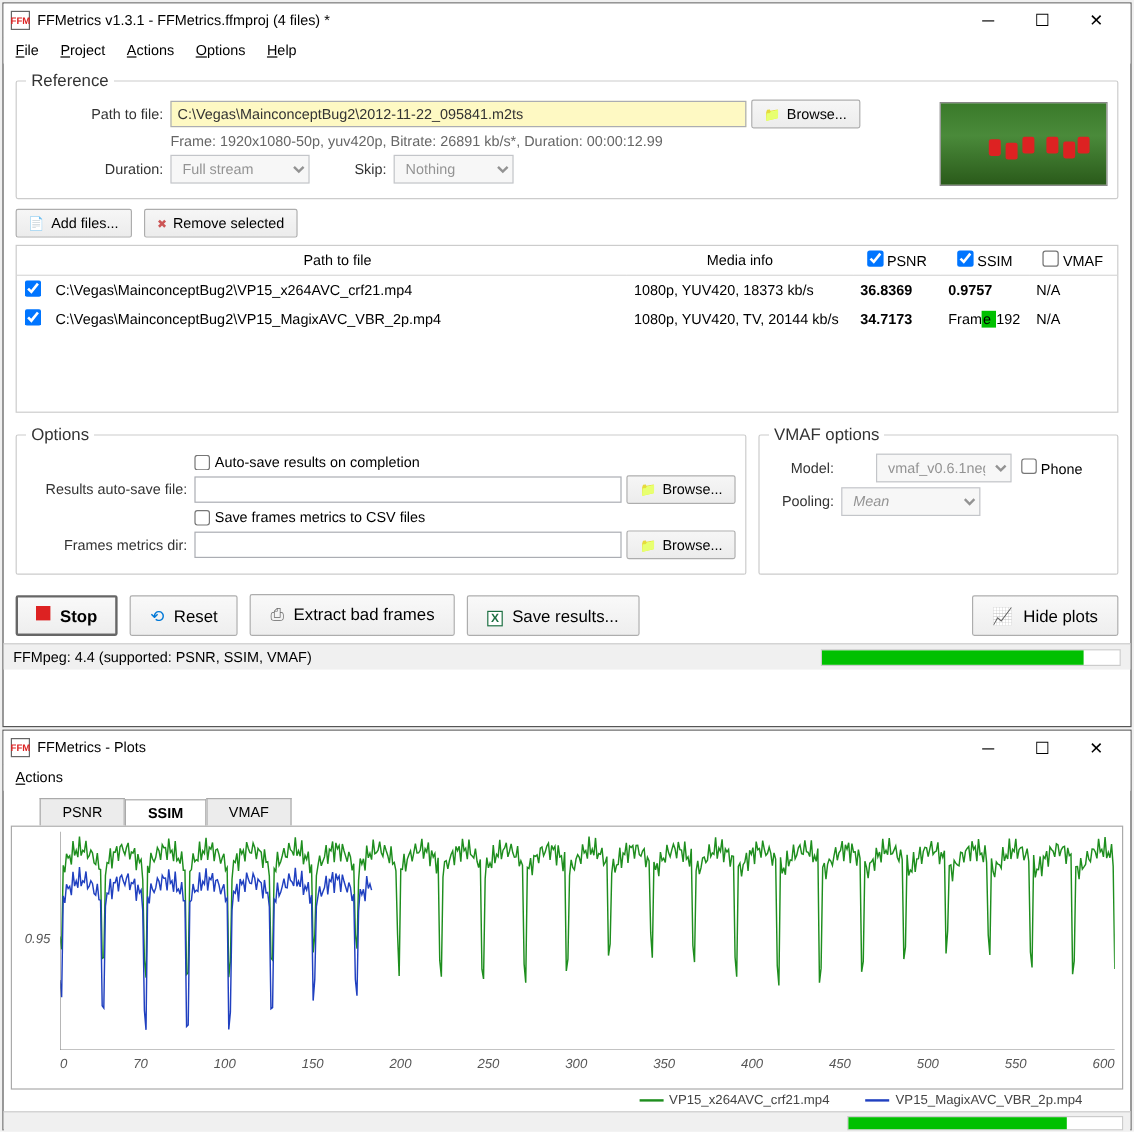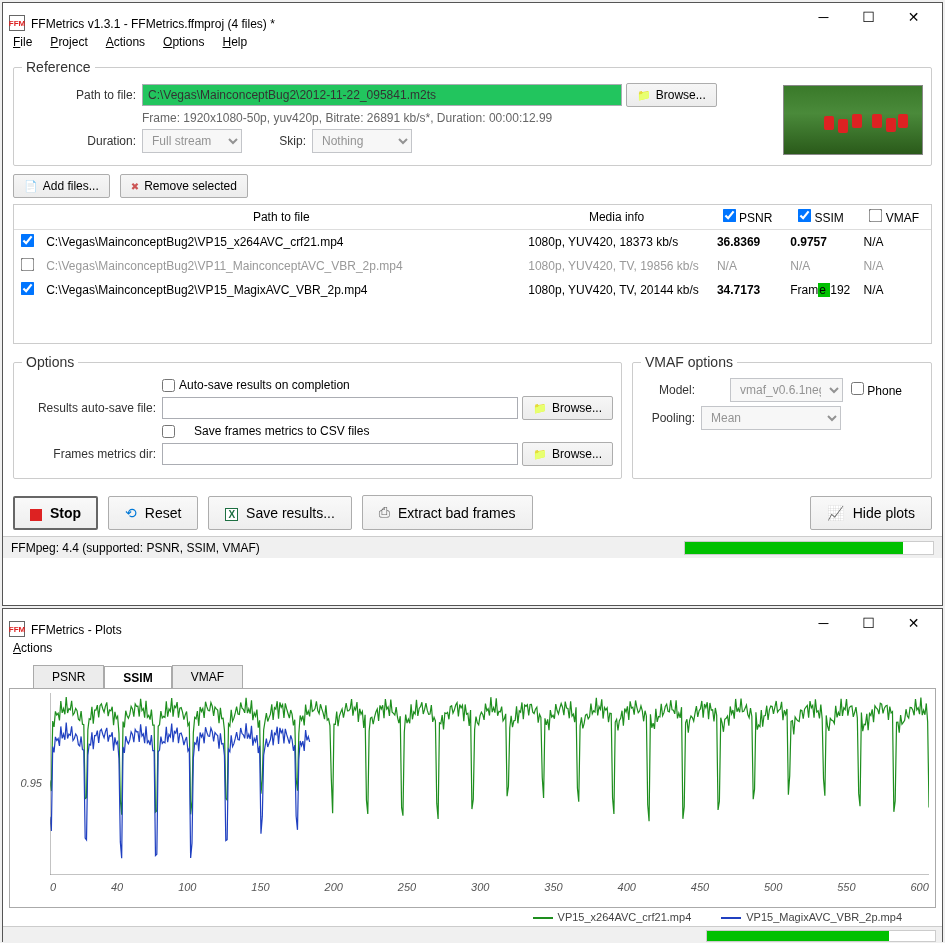--- a/index.html
+++ b/index.html
@@ -2,41 +2,41 @@
 <html><head>
 <meta charset="utf-8">
 <style>
 * { box-sizing: border-box; margin: 0; padding: 0; font-family: "Segoe UI", Tahoma, sans-serif; }
 body { background: #f0f0f0; width: 945px; height: 943px; font-size: 12px; }
 
 .window { background: #fff; border: 1px solid #555; }
 .win-main { width: 941px; height: 604px; margin: 2px; }
 .win-plots { width: 941px; height: 334px; margin: 2px; }
 
-.titlebar { background: #fff; color: #000; height: 28px; display: flex; align-items: flex-end; padding: 0 6px; }
+.titlebar { background: #fff; color: #000; height: 28px; display: flex; align-items: center; padding: 0 6px; }
 .titlebar .app-icon { width: 16px; height: 16px; background: #fff; border:1px solid #666; display:inline-flex;align-items:center;justify-content:center;font-size:8px;color:#d22;font-weight:bold; margin-right:6px; }
 .titlebar .title { flex: 1; font-size: 12px; }
 .titlebar .controls { display: flex; }
 .titlebar .controls div { width: 45px; height: 28px; display:flex;align-items:center;justify-content:center;font-size:14px;cursor:pointer; }
 
 .menubar { background:#fff; height:22px; display:flex; align-items:center; padding:0 10px; gap:18px; font-size:12px; }
 .menubar span { cursor:pointer; }
 .menubar span::first-letter { text-decoration:underline; }
 
 .content { padding: 6px 10px; }
 
 fieldset { border:1px solid #ccc; border-radius:2px; padding:8px; margin-bottom:8px; position:relative; }
 legend { font-size:14px; padding:0 4px; color:#333; }
 
 .row { display:flex; align-items:center; margin-bottom:4px; }
 .lbl { text-align:right; padding-right:6px; color:#333; }
 
 input[type=text], select { border:1px solid #abadb3; padding:3px 5px; font-size:12px; background:#fff; }
 input[type=text]:disabled, select:disabled { background:#f5f5f5; color:#666; }
-input[readonly] { background:#22c55e; color:#333; }
+input[readonly] { background:#fef9c3; color:#333; }
 
 .btn { border:1px solid #adadad; background:linear-gradient(#f6f6f6,#ececec); padding:4px 10px; font-size:12px; cursor:pointer; display:inline-flex; align-items:center; gap:5px; border-radius:2px; }
 
 .thumb { position:absolute; right:8px; top:10px; width:140px; height:70px; border:1px solid #888;
   background: linear-gradient(to bottom, #3a7a2a 0%, #4a8a3a 40%, #2a5a1a 100%);
   overflow:hidden;
 }
 .thumb::before, .thumb::after { content:''; position:absolute; width:10px; height:14px; background:#d22; border-radius:2px; }
 .thumb::before { left:40px; top:30px; box-shadow: 14px 3px 0 #d22, 28px -2px 0 #d22; }
 .thumb::after { left:88px; top:28px; box-shadow: 14px 4px 0 #d22, 26px 0px 0 #d22; }
@@ -51,21 +51,21 @@
 .filelist tr.disabled { color:#999; }
 .filelist .bold { font-weight:bold; }
 .filelist input[type=checkbox] { transform:scale(1.05); }
 .highlight { background:#00c000; padding:0 1px; }
 
 .options-row { display:flex; gap:10px; }
 .options-row fieldset { flex:1; }
 .options-row fieldset.vmaf { flex:0 0 300px; }
 
 .bigbuttons { display:flex; gap:10px; margin-top:8px; align-items:center; }
-.bigbtn { border:1px solid #adadad; background:linear-gradient(#f9f9f9,#eee); padding:8px 16px; font-size:14px; cursor:pointer; display:inline-flex; align-items:flex-end; gap:8px; border-radius:2px; }
+.bigbtn { border:1px solid #adadad; background:linear-gradient(#f9f9f9,#eee); padding:8px 16px; font-size:14px; cursor:pointer; display:inline-flex; align-items:flex-start; gap:8px; border-radius:2px; }
 .bigbtn.active { border:2px solid #666; padding:7px 15px; font-weight:bold; }
 .spacer { flex:1; }
 
 .statusbar { height:22px; background:#f0f0f0; border-top:1px solid #ccc; display:flex; align-items:center; font-size:12px; padding:0 8px; }
 .statusbar .prog { margin-left:auto; width:250px; height:14px; border:1px solid #ccc; background:#fff; position:relative; }
 .statusbar .prog .fill { position:absolute; left:0; top:0; bottom:0; background:#00c000; }
 
 .tabs { display:flex; margin:6px 0 0 30px; }
 .tab { border:1px solid #aaa; padding:4px 18px; background:#ececec; cursor:pointer; font-size:12px; border-bottom:none; }
 .tab.active { background:#fff; font-weight:bold; position:relative; top:1px; }
@@ -127,21 +127,21 @@
             <span class="ico-folder"></span>
             <span>Browse...</span>
           </button>
       </div>
       <div class="row">
           <span class="lbl" style="width:120px;"></span>
           <span style="color:#666;">Frame: 1920x1080-50p, yuv420p, Bitrate: 26891 kb/s*, Duration: 00:00:12.99</span>
         </div>
       <div class="row">
         <span class="lbl" style="width:120px;">Duration:</span>
-        <select style="width:100px;" disabled=""><option>Full stream</option></select>
+        <select style="width:116px;" disabled=""><option>Full stream</option></select>
         <span class="lbl" style="width:70px;">Skip:</span>
         <select style="width:100px;" disabled=""><option>Nothing</option></select>
       </div>
     </fieldset>
 
     <div class="toolbar">
       <button class="btn">
           <span class="ico-addfiles"></span>
           <span>Add files...</span>
         </button>
@@ -165,28 +165,20 @@
           </thead>
         <tbody id="filelist-body">
             <tr>
               <td style="text-align: center;"><input type="checkbox" checked="" style=""></td>
               <td>C:\Vegas\MainconceptBug2\VP15_x264AVC_crf21.mp4</td>
               <td>1080p, YUV420, 18373 kb/s</td>
               <td class="bold">36.8369</td>
               <td class="bold">0.9757</td>
               <td>N/A</td>
             </tr>
-            <tr class="disabled">
-              <td style="text-align: center;"><input type="checkbox" style=""></td>
-              <td>C:\Vegas\MainconceptBug2\VP11_MainconceptAVC_VBR_2p.mp4</td>
-              <td>1080p, YUV420, TV, 19856 kb/s</td>
-              <td>N/A</td>
-              <td>N/A</td>
-              <td>N/A</td>
-            </tr>
             <tr>
               <td style="text-align: center;"><input type="checkbox" checked="" style=""></td>
               <td>C:\Vegas\MainconceptBug2\VP15_MagixAVC_VBR_2p.mp4</td>
               <td>1080p, YUV420, TV, 20144 kb/s</td>
               <td class="bold">34.7173</td>
               <td><span>Fram</span><span class="highlight">e </span><span>192</span></td>
               <td>N/A</td>
             </tr>
           </tbody>
       </table>
@@ -204,61 +196,61 @@
           <span class="lbl" style="width:140px;">Results auto-save file:</span>
           <input type="text" style="flex: 1 1 0%;">
           <button class="btn" style="margin-left:4px;">
               <span class="ico-folder"></span>
               <span>Browse...</span>
             </button>
         </div>
         <div class="row">
             <span class="lbl" style="width:140px;"></span>
             <input type="checkbox" style=""> 
-            <span style="margin-left:19px;">Save frames metrics to CSV files</span>
+            <span style="margin-left:4px;">Save frames metrics to CSV files</span>
           </div>
         <div class="row">
           <span class="lbl" style="width:140px;">Frames metrics dir:</span>
           <input type="text" style="flex: 1 1 0%;">
           <button class="btn" style="margin-left:4px;">
               <span class="ico-folder"></span>
               <span>Browse...</span>
             </button>
         </div>
       </fieldset>
       <fieldset class="vmaf">
         <legend>VMAF options</legend>
         <div class="row">
           <span class="lbl" style="width:60px;">Model:</span>
           <select style="width:113px;margin-left:29px;" disabled=""><option>vmaf_v0.6.1neg.json</option></select>
           <span style="margin-left:8px;"><input type="checkbox" style=""> <span>Phone</span></span>
         </div>
         <div class="row">
           <span class="lbl" style="width:60px;">Pooling:</span>
-          <select style="width:140px;" disabled=""><option>Mean</option></select>
+          <select style="width:116px;font-style:italic;" disabled=""><option>Mean</option></select>
         </div>
       </fieldset>
     </div>
 
     <div class="bigbuttons">
       <button class="bigbtn active">
           <span class="ico ico-stop"></span>
           <span>Stop</span>
         </button>
       <button class="bigbtn">
           <span class="ico-reset">⟲</span>
           <span>Reset</span>
         </button>
       <button class="bigbtn">
+          <span class="ico-extract"></span>
+          <span>Extract bad frames</span>
+        </button>
+      <button class="bigbtn">
           <span class="ico-excel"></span>
           <span>Save results...</span>
-        </button>
-      <button class="bigbtn">
-          <span class="ico-extract"></span>
-          <span>Extract bad frames</span>
         </button>
       <div class="spacer"></div>
       <button class="bigbtn">
           <span class="ico-chart"></span>
           <span>Hide plots</span>
         </button>
     </div>
   </div>
   <div class="statusbar">
     <span>FFMpeg: 4.4 (supported: PSNR, SSIM, VMAF)</span>
@@ -290,21 +282,21 @@
     <div class="chart-yaxis">
         <span class="ytick" id="ytick" style="bottom: 50%; transform: translateY(50%);">0.95</span>
       </div>
     <div class="chart-plot"><svg id="plot-svg" viewBox="0 0 870 180" preserveAspectRatio="none">
           <path d="M0,86.40000000000009 L1.3384615384615384,97.00133643048088 L2.6769230769230767,27.818951312284128 L4.015384615384615,33.52915691200502 L5.3538461538461535,18.222565764685783 L6.6923076923076925,21.768245919515664 L8.03076923076923,19.916561034980248 L9.36923076923077,27.168376032830793 L10.707692307692307,7.861938460096383 L12.046153846153846,19.725590630740243 L13.384615384615385,15.415318864160355 L14.723076923076922,21.088334210010316 L16.06153846153846,4.046400125593976 L17.400000000000002,19.756092882579964 L18.73846153846154,15.445992537149124 L20.076923076923077,16.673406285334693 L21.415384615384614,7.657781719108442 L22.75384615384615,21.850059839969248 L24.092307692307692,19.822756350668044 L25.43076923076923,15.274121962703077 L26.76923076923077,17.527992476760687 L28.107692307692307,25.83714076621348 L29.446153846153845,27.154390616515172 L30.784615384615382,17.777264002109916 L32.12307692307692,30.83672254816787 L33.46153846153846,31.295714132341033 L34.800000000000004,104.4466814171755 L36.13846153846154,103.593239331537 L37.47692307692308,36.168983664440645 L38.815384615384616,25.502731950231038 L40.15384615384615,26.211111375744878 L41.49230769230769,13.757410903256016 L42.83076923076923,30.409404293942487 L44.169230769230765,16.901844895862894 L45.5076923076923,16.975106172674543 L46.84615384615385,12.053538632261422 L48.184615384615384,24.119652291309308 L49.52307692307692,12.48361213393079 L50.86153846153846,10.720980143542818 L52.199999999999996,15.574096353050038 L53.53846153846154,19.031195146088464 L54.87692307692307,12.938513946394664 L56.215384615384615,9.324557936579282 L57.55384615384616,22.928585154543555 L58.89230769230769,16.84007159502653 L60.23076923076923,17.712940810276024 L61.569230769230764,13.603742952394782 L62.90769230769231,31.840178190731933 L64.24615384615385,18.61401579867541 L65.58461538461539,25.321015056580393 L66.92307692307692,22.93322407111242 L68.26153846153846,39.888641777842196 L69.60000000000001,105.78905445750513 L70.93846153846154,120.3408198319062 L72.27692307692308,28.203223408425657 L73.61538461538461,33.99393661462753 L74.95384615384616,17.544846133122405 L76.29230769230769,22.429637433175287 L77.63076923076923,24.911237619858127 L78.96923076923076,21.188534345188202 L80.3076923076923,13.171638172366897 L81.64615384615384,15.780528141508597 L82.98461538461538,23.339732983946362 L84.32307692307691,10.804622166834093 L85.66153846153846,13.263593607279688 L87,13.088958074917798 L88.33846153846153,23.289929777823033 L89.67692307692307,5.816590024303537 L91.0153846153846,17.281297694119445 L92.35384615384615,15.333983799219027 L93.6923076923077,24.39949642687037 L95.03076923076922,7.786131082773693 L96.36923076923077,23.97517943664994 L97.7076923076923,22.1443316909359 L99.04615384615384,26.374454150904597 L100.38461538461539,16.351211357502507 L101.72307692307692,31.7928244455247 L103.06153846153846,31.820888801961246 L104.39999999999999,117.77893130053812 L105.73846153846154,116.34590369790095 L107.07692307692308,32.95796282844765 L108.41538461538461,31.305449174630553 L109.75384615384614,17.950187385558962 L111.09230769230768,24.73621393568436 L112.43076923076923,23.13671392262151 L113.76923076923077,24.097966185534574 L115.10769230769232,8.28811168932532 L116.44615384615383,23.479730554780417 L117.78461538461538,15.811510731867656 L119.12307692307692,18.079065477600665 L120.46153846153847,5.027091825478976 L121.80000000000001,23.372038462034396 L123.13846153846153,12.917584220200297 L124.47692307692307,14.513213983586411 L125.81538461538462,8.975637153708448 L127.15384615384616,24.331167323313736 L128.4923076923077,15.101365106225273 L129.83076923076922,14.426343288423283 L131.16923076923078,18.93512473799848 L132.5076923076923,26.395347265178884 L133.84615384615384,21.584641214017807 L135.18461538461537,18.297489256468907 L136.52307692307693,32.07998458823806 L137.86153846153846,29.60891448162195 L139.20000000000002,119.98080696233663 L140.53846153846155,106.9226809557986 L141.87692307692308,39.29829185982595 L143.2153846153846,24.08535071771618 L144.55384615384617,25.50802221611258 L145.8923076923077,17.864986475850117 L147.23076923076923,32.469911106502536 L148.56923076923076,13.834821660445584 L149.90769230769232,18.329626099167086 L151.24615384615385,15.335923832559388 L152.58461538461538,24.56954269459834 L153.92307692307693,8.654507210345855 L155.26153846153846,13.727025352097229 L156.6,17.290966626763804 L157.93846153846152,17.658274725045885 L159.27692307692308,9.484419062865584 L160.6153846153846,13.069986952065761 L161.95384615384614,22.77514741229109 L163.29230769230767,13.856693967071664 L164.63076923076923,15.672309408302539 L165.96923076923076,16.959120499324513 L167.30769230769232,29.971440938183065 L168.64615384615382,14.65803027111312 L169.98461538461538,25.308365216109678 L171.3230769230769,24.903564573115148 L172.66153846153847,36.83162170040384 L174,104.12243535966141 L175.33846153846153,105.83735247370656 L176.67692307692306,30.52940197332498 L178.01538461538462,32.72762775864345 L179.35384615384615,16.72197334247545 L180.6923076923077,27.853085901634415 L182.0307692307692,24.890447816422125 L183.36923076923077,19.697319015024334 L184.7076923076923,13.547930331680107 L186.04615384615386,20.780825498817137 L187.3846153846154,21.146025803257572 L188.72307692307692,9.365871374974176 L190.06153846153845,14.910907936031322 L191.4,16.239094478293254 L192.73846153846154,19.652147256809798 L194.0769230769231,4.68940422733715 L195.4153846153846,19.896106900753693 L196.75384615384615,15.710789760841124 L198.09230769230768,20.353267770775602 L199.43076923076924,7.191105774476512 L200.76923076923077,26.910006345278532 L202.1076923076923,19.609143198814166 L203.44615384615383,22.958296772042075 L204.7846153846154,16.440461480077346 L206.12307692307692,34.20977605135687 L207.46153846153848,27.068836814580493 L208.79999999999998,99.57343986218395 L210.13846153846154,85.52943044415791 L211.47692307692307,36.37857453604346 L212.81538461538463,27.917528286927052 L214.15384615384616,19.852667815124363 L215.4923076923077,28.208065871802148 L216.83076923076922,24.36360560975308 L218.16923076923075,20.8642711721819 L219.50769230769228,11.188701861889172 L220.84615384615384,26.534912621784912 L222.18461538461537,14.44141460215289 L223.52307692307693,15.975660290430085 L224.86153846153846,8.111110374521502 L226.20000000000002,25.29942614472077 L227.53846153846155,9.283911457713373 L228.8769230769231,14.124231408224773 L230.21538461538464,11.448842318425278 L231.55384615384614,24.606973918775964 L232.89230769230767,10.199617535939666 L234.23076923076923,15.780199494038555 L235.56923076923076,20.22828397121316 L236.90769230769232,24.828554753375016 L238.24615384615385,16.79429946735783 L239.5846153846154,20.886999008037634 L240.92307692307693,31.966092235521018 L242.2615384615385,26.434939130201514 L243.60000000000002,84.96033449096818 L244.93846153846152,96.56001295326217 L246.27692307692305,40.21889287160414 L247.6153846153846,22.231112455529455 L248.95384615384614,26.784221304452984 L250.2923076923077,22.36814671511371 L251.63076923076923,32.12268310991604 L252.9692307692308,11.498347673442424 L254.30769230769232,21.62861294872218 L255.64615384615388,17.883197641200866 L256.9846153846154,23.073144120821553 L258.3230769230769,6.505436709958445 L259.66153846153844,18.163969996484013 L261,17.31162460183336 L262.33846153846156,15.332831009342271 L263.67692307692306,8.205594592482043 L265.0153846153846,17.37542809185328 L266.3538461538462,20.400684002231003 L267.6923076923077,11.170773126185907 L269.03076923076924,15.73665101724609 L270.36923076923074,19.855102193257835 L271.7076923076923,25.948942094332665 L273.04615384615386,12.160220040343262 L274.38461538461536,26.800688259421776 L275.7230769230769,25.495461046077878 L277.0615384615385,32.27708442652619 L278.40000000000003,84.16700128809148 L279.73846153846154,118.91126713026297 L281.0769230769231,30.908936192182836 L282.41538461538465,31.07977132313053 L283.75384615384615,18.31305006296384 L285.09230769230766,32.813958181201514 L286.4307692307692,22.888376252461455 L287.7692307692308,19.09914729132575 L289.10769230769233,15.90550290596454 L290.44615384615383,24.45150571505755 L291.7846153846154,17.442324444973252 L293.12307692307695,9.871912267353167 L294.46153846153845,17.587355853639252 L295.8,17.54123795445514 L297.1384615384615,15.378036506168911 L298.4769230769231,6.043026509703651 L299.81538461538463,22.33627319653604 L301.15384615384613,14.187960536200592 L302.4923076923077,16.73539748843629 L303.83076923076925,8.942405849975046 L305.16923076923075,28.54210617663381 L306.5076923076923,15.592194708475972 L307.84615384615387,20.955751381407282 L309.1846153846154,18.100588496262986 L310.5230769230769,34.56790216468241 L311.86153846153843,21.613321122807463 L313.2,105.9447681579269 L314.53846153846155,119.56090584805949 L315.87692307692305,37.56003531817004 L317.2153846153846,24.806735952572126 L318.55384615384617,23.98370188251795 L319.8923076923077,30.800271824900335 L321.2307692307692,23.813894315818317 L322.5692307692308,18.855448797532972 L323.9076923076923,15.920812343778636 L325.24615384615385,27.711520900534993 L326.58461538461535,12.207497246698864 L327.9230769230769,15.745900843659086 L329.26153846153846,12.130482711648995 L330.6,24.8677456347408 L331.9384615384615,5.899341933186236 L333.2769230769231,15.800101226617869 L334.61538461538464,13.689298812094819 L335.9538461538462,22.692291361274698 L337.29230769230765,6.567945942062323 L338.6307692307692,18.881510756711123 L339.96923076923076,20.15802272224886 L341.3076923076923,21.837688871430885 L342.6461538461538,13.945847032386666 L343.9846153846154,24.468267297336695 L345.32307692307694,29.704619317318787 L346.6615384615385,22.984188824146003 L348,113.41685159491662 L349.3384615384615,121.41689293730458 L350.67692307692306,38.79030004481311 L352.0153846153846,21.339983577336085 L353.3538461538461,29.845044157945978 L354.6923076923077,25.88334770609862 L356.03076923076924,29.91929576432119 L357.3692307692308,11.128294550928615 L358.7076923076923,25.976740871591574 L360.04615384615386,18.713039002456952 L361.3846153846154,20.730137503669965 L362.7230769230769,6.783971772221776 L364.0615384615384,22.67180573287905 L365.4,15.30831716603339 L366.73846153846154,13.419305738485122 L368.0769230769231,9.161266005048645 L369.4153846153846,20.77671992597945 L370.75384615384615,16.21178364161989 L372.0923076923077,10.061263705117312 L373.4307692307693,17.255057595748895 L374.7692307692308,21.112221347223368 L376.1076923076923,20.801240008070806 L377.44615384615383,11.985999659415228 L378.7846153846154,28.601559107561968 L380.1230769230769,24.127259895498497 L381.46153846153845,27.602796497723546 L382.8,109.20274128099038 L384.13846153846157,124.61809896375408 L385.4769230769231,29.501917644903898 L386.81538461538463,30.407503737109977 L388.1538461538462,21.842030993186626 L389.4923076923077,36.01189424004491 L390.8307692307692,19.771565463263045 L392.16923076923075,20.388607071909803 L393.5076923076923,19.19264106172173 L394.84615384615387,25.97776570847833 L396.18461538461537,13.569711460608204 L397.5230769230769,12.70074293584591 L398.8615384615385,19.933954186617797 L400.20000000000005,16.88522368261752 L401.53846153846155,11.926487582601283 L402.87692307692305,9.546254949795468 L404.2153846153846,23.284597215171374 L405.55384615384617,11.394131696388513 L406.89230769230767,14.73669400352847 L408.2307692307692,12.090251999855042 L409.5692307692308,27.936883575769315 L410.90769230769234,11.299146387233208 L412.24615384615385,20.97716548945428 L413.5846153846154,20.011826530126342 L414.92307692307696,32.56003898167697 L416.26153846153846,16.920636206768393 L417.59999999999997,114.83596646789425 L418.9384615384615,105.18349950729377 L420.2769230769231,36.209505975097215 L421.61538461538464,23.3026389907221 L422.95384615384614,29.508751142350377 L424.2923076923077,31.47353835989901 L425.63076923076926,22.496881732777098 L426.96923076923076,18.919911050849805 L428.3076923076923,21.176033508889702 L429.6461538461538,26.55421204720031 L430.9846153846154,10.475243554124546 L432.32307692307694,17.529979513368744 L433.66153846153844,15.649272906721222 L435,22.32047239450884 L436.3384615384615,4.131913104090415 L437.67692307692306,18.933894678574973 L439.01538461538456,14.509811752474775 L440.3538461538462,19.465545298102285 L441.6923076923077,5.2188276715644975 L443.03076923076924,22.53652515806479 L444.36923076923074,18.093322581214977 L445.70769230769235,18.71030294641841 L447.04615384615386,13.427446430280781 L448.38461538461536,27.57766248324228 L449.7230769230769,25.38006387857223 L451.0615384615384,20.62315460287371 L452.40000000000003,102.15529716953478 L453.73846153846154,92.50804600208409 L455.0769230769231,34.309576746114004 L456.4153846153846,22.497095858361746 L457.7538461538462,33.689833351727316 L459.09230769230766,27.5325405194543 L460.4307692307693,27.10440700486751 L461.7692307692308,13.25798767974652 L463.1076923076923,29.984215149243198 L464.44615384615383,17.655044801895343 L465.78461538461534,18.941482259962754 L467.12307692307695,9.332260681485792 L468.46153846153845,25.83543215438806 L469.8,11.860774115537225 L471.1384615384615,13.111781769021292 L472.47692307692313,11.539850310974089 L473.81538461538463,22.207518119077633 L475.15384615384613,11.381705858950909 L476.4923076923077,11.209129608279795 L477.8307692307692,18.968154245615835 L479.1692307692308,20.297746134878167 L480.5076923076923,15.982339673573449 L481.84615384615387,14.131700681103382 L483.18461538461537,29.32680161049265 L484.523076923077,21.118637210354137 L485.86153846153843,24.158706494174965 L487.20000000000005,83.28311949101874 L488.53846153846155,103.90332812257117 L489.87692307692305,25.048892393001523 L491.2153846153846,31.592710314847864 L492.5538461538461,26.117100780656045 L493.8923076923077,36.82100476472584 L495.2307692307692,16.93503160583498 L496.5692307692308,23.760341738993873 L497.9076923076923,22.026173788675266 L499.2461538461539,25.435720620420312 L500.5846153846154,10.96728876149163 L501.9230769230769,17.31402413542537 L503.26153846153846,20.731596167665543 L504.59999999999997,15.035287577429045 L505.9384615384616,10.398376053512493 L507.276923076923,14.074677741118307 L508.61538461538464,21.998155843769126 L509.95384615384614,8.587996416310574 L511.29230769230776,14.826655386879168 L512.6307692307693,15.22289153946167 L513.9692307692308,25.017334261289875 L515.3076923076923,8.157971849823298 L516.6461538461538,22.73541224902459 L517.9846153846154,20.845653095163613 L519.3230769230769,28.794573412594985 L520.6615384615385,14.214893402896053 L522,93.93146160253187 L523.3384615384616,107.5433430378936 L524.6769230769231,32.50283518268151 L526.0153846153846,24.09222762740967 L527.3538461538461,35.02832632570093 L528.6923076923076,29.976563278009365 L530.0307692307692,21.780594267974237 L531.3692307692307,21.030955268404853 L532.7076923076924,25.50399696152354 L534.0461538461539,23.529593355192446 L535.3846153846154,10.501059204337082 L536.7230769230769,20.588398610850504 L538.0615384615385,17.55044590328336 L539.4,18.715210107370808 L540.7384615384615,4.802353135401603 L542.0769230769231,22.26298686858641 L543.4153846153846,13.420916551742295 L544.7538461538462,16.297476272931135 L546.0923076923077,6.323488714076063 L547.4307692307692,25.289729324140097 L548.7692307692307,14.29872942181828 L550.1076923076923,16.774664491013198 L551.4461538461538,14.712862796024297 L552.7846153846154,28.951163616773755 L554.123076923077,19.937149406950738 L555.4615384615385,20.296219367967865 L556.8000000000001,103.6300271037651 L558.1384615384615,119.67438473315599 L559.4769230769231,28.743418173305628 L560.8153846153846,26.013061489988246 L562.1538461538462,36.93052517287353 L563.4923076923077,27.296815046703102 L564.8307692307693,25.104855479172898 L566.1692307692308,17.49689905498937 L567.5076923076923,32.33469528501317 L568.8461538461538,15.425164965092307 L570.1846153846153,18.82348514295043 L571.5230769230769,13.161903380010301 L572.8615384615384,26.75353124305414 L574.2,8.232076791967557 L575.5384615384615,14.925945137190354 L576.8769230769232,14.010619041796076 L578.2153846153847,21.420330482958036 L579.5538461538462,7.386454741463524 L580.8923076923077,14.399650816044868 L582.2307692307692,19.544962182027803 L583.5692307692308,17.888620557708094 L584.9076923076923,12.789432791800238 L586.2461538461539,17.714703941151697 L587.5846153846154,27.98658721079869 L588.9230769230769,17.552634104638486 L590.2615384615384,22.718666711778127 L591.6,110.46594022857288 L592.9384615384615,126.87096153147868 L594.276923076923,21.11177659027109 L595.6153846153846,34.416363235898615 L596.9538461538461,29.727989428000825 L598.2923076923078,35.53451529102122 L599.6307692307693,15.739649813456026 L600.9692307692308,28.512174930429467 L602.3076923076923,23.275959230486052 L603.6461538461539,23.742129587485607 L604.9846153846154,10.597027979234213 L606.323076923077,22.459362321415313 L607.6615384615385,19.420290614845925 L609,13.297736133810304 L610.3384615384615,11.099389894720474 L611.676923076923,18.15899604053871 L613.0153846153846,18.626944252641607 L614.3538461538461,7.1304609190456745 L615.6923076923077,16.56871125599332 L617.0307692307692,17.043634805943555 L618.3692307692309,20.59905089026566 L619.7076923076924,7.2333175638092655 L621.0461538461539,25.161925104679625 L622.3846153846154,19.819737396686065 L623.7230769230769,24.537701444684814 L625.0615384615385,13.987567772101244 L626.4,124.46977181785772 L627.7384615384616,112.52191896398148 L629.0769230769231,29.47156395433106 L630.4153846153847,25.921076459483288 L631.7538461538461,39.13376153846187 L633.0923076923076,26.966018349807484 L634.4307692307692,22.80893386480122 L635.7692307692307,24.313295901469132 L637.1076923076923,27.891971546752302 L638.4461538461538,19.847086021238653 L639.7846153846154,12.901805402787033 L641.123076923077,23.61530745353687 L642.4615384615385,17.487649597900912 L643.8,15.492443758573472 L645.1384615384616,7.844373693267556 L646.4769230769231,24.387505094514097 L647.8153846153846,10.836728120736751 L649.1538461538462,14.480495921844124 L650.4923076923077,9.151662510554814 L651.8307692307693,26.011967511828203 L653.1692307692307,9.840564057843551 L654.5076923076923,16.838663621859865 L655.8461538461538,16.59656932923278 L657.1846153846154,28.02834852040229 L658.5230769230769,14.812108191605375 L659.8615384615384,22.120438276669177 L661.2,115.58791545286898 L662.5384615384615,107.07111107067209 L663.876923076923,24.383414482825714 L665.2153846153846,29.47161696149152 L666.5538461538462,38.37287480663312 L667.8923076923077,26.012856203982665 L669.2307692307693,24.94743862953007 L670.5692307692308,22.685677596614738 L671.9076923076924,32.326767328520674 L673.2461538461539,13.331417556825329 L674.5846153846153,20.742553088254 L675.9230769230769,16.867198749562988 L677.2615384615384,25.398869992844283 L678.6,5.860527900194967 L679.9384615384615,18.472267456699086 L681.2769230769231,15.287333214040785 L682.6153846153846,19.071385383159225 L683.9538461538461,5.415717227528063 L685.2923076923076,18.593063118317673 L686.6307692307691,18.14994065535481 L687.9692307692308,15.058467732405944 L689.3076923076923,11.847045683002648 L690.6461538461539,21.322803748451378 L691.9846153846154,24.408049205972333 L693.323076923077,14.820158694023888 L694.6615384615385,23.172789894339274 L696,105.08064504406154 L697.3384615384615,95.13930299025847 L698.676923076923,19.029820769587047 L700.0153846153846,36.22864726784704 L701.3538461538461,31.629582908247045 L702.6923076923077,33.23437035536867 L704.0307692307692,16.9605738892883 L705.3692307692307,33.31982226268201 L706.7076923076922,22.54310534747455 L708.0461538461539,22.259500121815705 L709.3846153846154,12.563999791777348 L710.723076923077,26.666682977015768 L712.0615384615385,16.347302419957657 L713.4,12.964453043701155 L714.7384615384616,13.431532253757922 L716.0769230769231,20.573127173783803 L717.4153846153846,14.167402411858518 L718.7538461538461,7.911633399085048 L720.0923076923077,18.81160865559187 L721.4307692307692,16.8968194230348 L722.7692307692308,16.06150544542922 L724.1076923076923,8.786444838797593 L725.4461538461538,26.848144682740013 L726.7846153846153,17.0242494004477 L728.1230769230768,21.188419229376336 L729.4615384615385,15.805290727769886 L730.8,100.51153283262084 L732.1384615384616,81.84095596078834 L733.4769230769231,28.169538992137404 L734.8153846153847,27.499698159380614 L736.1538461538462,40.96754017717339 L737.4923076923077,23.752569484200734 L738.8307692307692,26.01060386705251 L740.1692307692307,27.419824471770823 L741.5076923076923,28.16264668263969 L742.8461538461538,16.976083475679076 L744.1846153846154,17.384850546739216 L745.5230769230769,25.28787395451576 L746.8615384615385,16.01628586488397 L748.1999999999999,13.890207292046796 L749.5384615384615,12.32613328700964 L750.876923076923,24.349011028356074 L752.2153846153846,7.904900437920645 L753.5538461538462,14.693880703074 L754.8923076923077,12.378775357484983 L756.2307692307693,24.35731968493883 L757.5692307692308,6.160190242294902 L758.9076923076923,18.845177953515076 L760.2461538461538,17.70650816882869 L761.5846153846154,25.167995807635947 L762.9230769230769,11.360892232564112 L764.2615384615385,25.320891236440644 L765.6,85.10904728356489 L766.9384615384615,101.60383722645314 L768.2769230769231,22.140467441236666 L769.6153846153846,32.87242409704382 L770.9538461538461,37.520571494266306 L772.2923076923076,25.014096863190872 L773.6307692307693,26.84471972495703 L774.9692307692308,27.36389233279965 L776.3076923076924,30.16604856784872 L777.6461538461539,12.731940874211602 L778.9846153846154,24.162335818081573 L780.3230769230769,19.20634921943909 L781.6615384615384,22.62217224318823 L783,5.776130261188314 L784.3384615384615,22.604399684042278 L785.6769230769231,14.671152394783775 L787.0153846153846,16.435160659502458 L788.3538461538462,5.900326784270135 L789.6923076923077,22.335265789084588 L791.0307692307692,14.805998596451786 L792.3692307692307,13.177106507931455 L793.7076923076922,12.869173782287731 L795.0461538461539,23.579678355819908 L796.3846153846154,19.323856293830545 L797.723076923077,14.034937722343386 L799.0615384615385,24.586660885208744 L800.4000000000001,99.27473680605307 L801.7384615384615,111.9793009192641 L803.0769230769231,19.375541392485076 L804.4153846153846,37.761989211128196 L805.7538461538461,30.972707106070175 L807.0923076923077,31.339822332924825 L808.4307692307692,20.473272259429223 L809.7692307692308,36.77068301475444 L811.1076923076923,20.33445089129802 L812.4461538461538,22.219831950362277 L813.7846153846153,16.08753425316837 L815.123076923077,28.835190695075198 L816.4615384615385,12.641248232792805 L817.8,14.762105988263954 L819.1384615384616,16.1571795338549 L820.4769230769231,20.820756495236964 L821.8153846153847,10.069286491197374 L823.1538461538461,10.969083233210455 L824.4923076923077,20.17767534631895 L825.8307692307692,15.026590810095968 L827.1692307692308,12.790642905087623 L828.5076923076923,12.162015079386492 L829.8461538461539,26.63066267803984 L831.1846153846154,13.385093373769479 L832.5230769230769,19.702580262353138 L833.8615384615384,18.494628868767705 L835.1999999999999,117.49964017695964 L836.5384615384615,106.65232707025915 L837.876923076923,28.87225393944817 L839.2153846153847,28.742626204157773 L840.5538461538462,39.18260602985799 L841.8923076923078,21.776676562384893 L843.2307692307693,30.902759248366976 L844.5692307692307,29.10272568838539 L845.9076923076923,27.027154027739556 L847.2461538461538,16.05742648069443 L848.5846153846154,22.850410325793547 L849.9230769230769,24.82500188532407 L851.2615384615385,14.350396341667164 L852.6,14.445231709789255 L853.9384615384615,16.82427956864413 L855.276923076923,22.031114633347272 L856.6153846153846,6.030672028520371 L857.9538461538461,16.725070663544273 L859.2923076923076,14.633851574634946 L860.6307692307693,20.90106713701539 L861.9692307692308,4.489487121835111 L863.3076923076924,21.886330289692296 L864.6461538461539,17.082777015053892 L865.9846153846154,21.487286665576562 L867.3230769230769,10.318873551668645 L868.6615384615385,28.53401655469969 L870,113.23016668549403 " stroke="#1e8e1e" fill="none" stroke-width="1.2"></path>
           <path d="M0,122.40000000000015 L1.3384615384615384,136.45320030843132 L2.6769230769230767,53.01895131228417 L4.015384615384615,58.72915691200507 L5.3538461538461535,43.4225657646858 L6.6923076923076925,46.96824591951571 L8.03076923076923,45.11656103498029 L9.36923076923077,52.36837603283084 L10.707692307692307,33.0619384600964 L12.046153846153846,44.92559063074026 L13.384615384615385,40.61531886416037 L14.723076923076922,46.28833421001036 L16.06153846153846,29.246400125593993 L17.400000000000002,44.95609288257998 L18.73846153846154,40.64599253714917 L20.076923076923077,41.87340628533471 L21.415384615384614,32.85778171910846 L22.75384615384615,47.05005983996929 L24.092307692307692,45.02275635066809 L25.43076923076923,40.474121962703094 L26.76923076923077,42.727992476760704 L28.107692307692307,51.037140766213525 L29.446153846153845,52.354390616515204 L30.784615384615382,42.97726400210996 L32.12307692307692,56.036722548167916 L33.46153846153846,56.49571413234109 L34.800000000000004,143.47188408232722 L36.13846153846154,145.3804872027088 L37.47692307692308,61.36898366444068 L38.815384615384616,50.70273195023108 L40.15384615384615,51.41111137574492 L41.49230769230769,38.95741090325603 L42.83076923076923,55.609404293942546 L44.169230769230765,42.10184489586291 L45.5076923076923,42.17510617267456 L46.84615384615385,37.25353863226144 L48.184615384615384,49.31965229130935 L49.52307692307692,37.68361213393081 L50.86153846153846,35.920980143542835 L52.199999999999996,40.77409635305008 L53.53846153846154,44.23119514608848 L54.87692307692307,38.13851394639468 L56.215384615384615,34.5245579365793 L57.55384615384616,48.1285851545436 L58.89230769230769,42.040071595026546 L60.23076923076923,42.91294081027604 L61.569230769230764,38.80374295239483 L62.90769230769231,57.040178190731964 L64.24615384615385,43.81401579867543 L65.58461538461539,50.52101505658044 L66.92307692307692,48.133224071112465 L68.26153846153846,65.08864177784224 L69.60000000000001,147.27947530095827 L70.93846153846154,163.39219486225443 L72.27692307692308,53.40322340842572 L73.61538461538461,59.193936614627574 L74.95384615384616,42.74484613312242 L76.29230769230769,47.62963743317533 L77.63076923076923,50.11123761985817 L78.96923076923076,46.38853434518825 L80.3076923076923,38.37163817236694 L81.64615384615384,40.980528141508614 L82.98461538461538,48.53973298394641 L84.32307692307691,36.00462216683411 L85.66153846153846,38.463593607279705 L87,38.28895807491784 L88.33846153846153,48.48992977782308 L89.67692307692307,31.016590024303582 L91.0153846153846,42.48129769411949 L92.35384615384615,40.533983799219044 L93.6923076923077,49.59949642687042 L95.03076923076922,32.98613108277371 L96.36923076923077,49.175179436649984 L97.7076923076923,47.344331690935945 L99.04615384615384,51.57445415090464 L100.38461538461539,41.551211357502524 L101.72307692307692,56.99282444552473 L103.06153846153846,57.02088880196129 L104.39999999999999,160.71825808178352 L105.73846153846154,159.35615097890482 L107.07692307692308,58.157962828447694 L108.41538461538461,56.505449174630584 L109.75384615384614,43.15018738555898 L111.09230769230768,49.93621393568438 L112.43076923076923,48.336713922621556 L113.76923076923077,49.29796618553462 L115.10769230769232,33.488111689325365 L116.44615384615383,48.67973055478046 L117.78461538461538,41.01151073186767 L119.12307692307692,43.27906547760071 L120.46153846153847,30.227091825478993 L121.80000000000001,48.57203846203444 L123.13846153846153,38.11758422020034 L124.47692307692307,39.71321398358643 L125.81538461538462,34.175637153708465 L127.15384615384616,49.53116732331378 L128.4923076923077,40.30136510622529 L129.83076923076922,39.6263432884233 L131.16923076923078,44.135124737998495 L132.5076923076923,51.5953472651789 L133.84615384615384,46.78464121401785 L135.18461538461537,43.497489256468924 L136.52307692307693,57.27998458823811 L137.86153846153846,54.808914481622 L139.20000000000002,163.0845256250282 L140.53846153846155,148.59415859008436 L141.87692307692308,64.49829185982601 L143.2153846153846,49.28535071771623 L144.55384615384617,50.708022216112624 L145.8923076923077,43.06498647585016 L147.23076923076923,57.66991110650257 L148.56923076923076,39.0348216604456 L149.90769230769232,43.5296260991671 L151.24615384615385,40.535923832559405 L152.58461538461538,49.769542694598385 L153.92307692307693,33.85450721034587 L155.26153846153846,38.927025352097246 L156.6,42.49096662676382 L157.93846153846152,42.8582747250459 L159.27692307692308,34.6844190628656 L160.6153846153846,38.26998695206578 L161.95384615384614,47.975147412291136 L163.29230769230767,39.05669396707168 L164.63076923076923,40.872309408302556 L165.96923076923076,42.15912049932453 L167.30769230769232,55.17144093818311 L168.64615384615382,39.85803027111314 L169.98461538461538,50.50836521610972 L171.3230769230769,50.103564573115165 L172.66153846153847,62.031621700403875 L174,146.07560185199 L175.33846153846153,145.1202334433014 L176.67692307692306,55.729401973325025 L178.01538461538462,57.92762775864348 L179.35384615384615,41.92197334247547 L180.6923076923077,53.05308590163446 L182.0307692307692,50.09044781642217 L183.36923076923077,44.89731901502435 L184.7076923076923,38.747930331680124 L186.04615384615386,45.98082549881718 L187.3846153846154,46.34602580325762 L188.72307692307692,34.56587137497419 L190.06153846153845,40.11090793603134 L191.4,41.43909447829327 L192.73846153846154,44.852147256809815 L194.0769230769231,29.889404227337167 L195.4153846153846,45.09610690075374 L196.75384615384615,40.91078976084114 L198.09230769230768,45.55326777077565 L199.43076923076924,32.39110577447656 L200.76923076923077,52.11000634527858 L202.1076923076923,44.80914319881418 L203.44615384615383,48.15829677204209 L204.7846153846154,41.64046148007736 L206.12307692307692,59.409776051356914 L207.46153846153848,52.26883681458054 L208.79999999999998,139.27408474529415 L210.13846153846154,121.8160323493581 L211.47692307692307,61.57857453604349 L212.81538461538463,53.11752828692708 L214.15384615384616,45.05266781512441 L215.4923076923077,53.408065871802194 L216.83076923076922,49.563605609753125 L218.16923076923075,46.06427117218195 L219.50769230769228,36.38870186188919 L220.84615384615384,51.73491262178496 L222.18461538461537,39.641414602152906 L223.52307692307693,41.1756602904301 L224.86153846153846,33.31111037452152 L226.20000000000002,50.499426144720815 L227.53846153846155,34.48391145771339 L228.8769230769231,39.32423140822482 L230.21538461538464,36.648842318425295 L231.55384615384614,49.80697391877601 L232.89230769230767,35.39961753593968 L234.23076923076923,40.98019949403857 L235.56923076923076,45.428283971213204 L236.90769230769232,50.02855475337506 L238.24615384615385,41.99429946735785 L239.5846153846154,46.08699900803768 L240.92307692307693,57.16609223552105 L242.2615384615385,51.63493913020156 L243.60000000000002,121.72344457557665 L244.93846153846152,135.3227419699945 L246.27692307692305,65.41889287160419 L247.6153846153846,47.4311124555295 L248.95384615384614,51.984221304453 L250.2923076923077,47.568146715113755 L251.63076923076923,57.322683109916085 L252.9692307692308,36.69834767344244 L254.30769230769232,46.828612948722224 L255.64615384615388,43.08319764120088 L256.9846153846154,48.2731441208216 " stroke="#2040c0" fill="none" stroke-width="1.2"></path>
           <path d="M0,0 L0,180 L870,180" stroke="#888" fill="none"></path>
         </svg></div>
     <div class="chart-xaxis" id="xaxis">
         <span>0</span>
-        <span>40</span>
+        <span>70</span>
         <span>100</span>
         <span>150</span>
         <span>200</span>
         <span>250</span>
         <span>300</span>
         <span>350</span>
         <span>400</span>
         <span>450</span>
         <span>500</span>
         <span>550</span>

